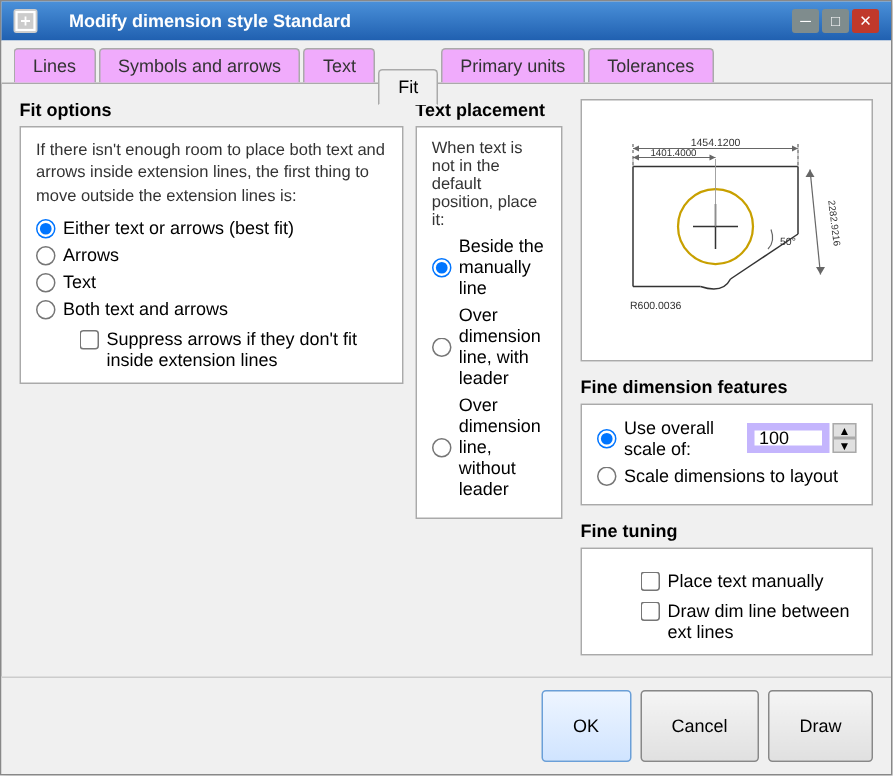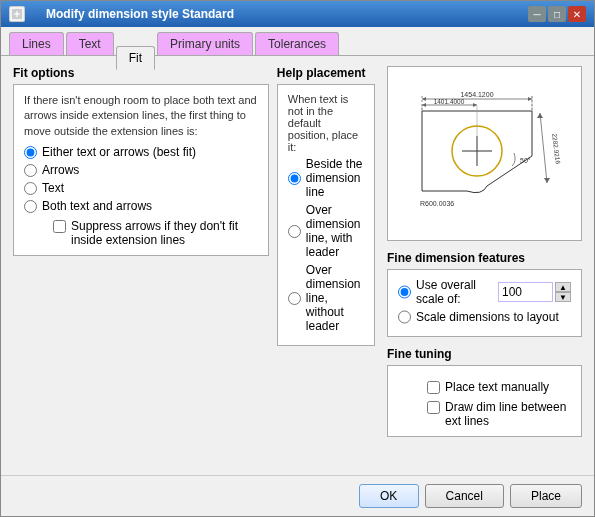--- a/index.html
+++ b/index.html
@@ -169,31 +169,32 @@
       overflow: hidden;
     }
     
     .scale-section {
       border: 1px solid #aaa;
       padding: 8px 10px;
       background: white;
     }
     .scale-row {
       display: flex;
+      align-items: center;
       gap: 5px;
       margin-bottom: 4px;
     }
     .scale-input-group {
       display: flex;
       align-items: center;
       gap: 2px;
     }
     .scale-input {
       width: 55px;
-      border: 1px solid #c4b5fd;
+      border: 5px solid #c4b5fd;
       padding: 1px 3px;
       font-size: 12px;
       height: 20px;
     }
     .spinner-btn {
       width: 16px;
       height: 10px;
       background: #e0e0e0;
       border: 1px solid #aaa;
       font-size: 8px;
@@ -212,21 +213,21 @@
     .footer {
       background: #f0f0f0;
       border-top: 1px solid #ccc;
       padding: 8px 12px;
       display: flex;
       justify-content: flex-end;
       gap: 6px;
       flex-shrink: 0;
     }
     .footer-btn {
-      padding: 4px 20px;
+      padding: 16px 20px;
       font-size: 12px;
       border: 1px solid #888;
       background: linear-gradient(to bottom, #f5f5f5, #e0e0e0);
       cursor: pointer;
       border-radius: 3px;
       min-width: 60px;
       text-align: center;
     }
     .footer-btn.ok {
       border: 1px solid #6a9fd8;
@@ -260,20 +261,21 @@
     </div>
     <div class="title-bar-buttons">
       <button class="title-btn min">─</button>
       <button class="title-btn max">□</button>
       <button class="title-btn">✕</button>
     </div>
   </div>
 
   <div class="tabs-bar">
     <div class="tab">Lines</div>
+    <div class="tab">Symbols and arrows</div>
     <div class="tab">Text</div>
     <div class="tab active">Fit</div>
     <div class="tab">Primary units</div>
     <div class="tab">Tolerances</div>
   </div>
 
   <div class="content">
 
     <div class="left-panel">
 
@@ -298,26 +300,26 @@
             <label for="r4">Both text and arrows</label>
           </div>
           <div class="checkbox-option">
             <input type="checkbox" id="cb1" style="">
             <label for="cb1">Suppress arrows if they don't fit inside extension lines</label>
           </div>
         </div>
       </div>
 
       <div>
-        <div class="section-title">Help placement</div>
+        <div class="section-title">Text placement</div>
         <div class="section-box">
           <div class="text-placement-desc">When text is not in the default position, place it:</div>
           <div class="radio-option">
             <input type="radio" name="textplace" id="tp1" checked="" style="">
-            <label for="tp1">Beside the dimension line</label>
+            <label for="tp1">Beside the manually line</label>
           </div>
           <div class="radio-option">
             <input type="radio" name="textplace" id="tp2" style="">
             <label for="tp2">Over dimension line, with leader</label>
           </div>
           <div class="radio-option">
             <input type="radio" name="textplace" id="tp3" style="">
             <label for="tp3">Over dimension line, without leader</label>
           </div>
         </div>
@@ -410,15 +412,15 @@
             <label for="ft2">Draw dim line between ext lines</label>
           </div>
         </div>
       </div>
     </div>
   </div>
 
   <div class="footer">
     <button class="footer-btn ok">OK</button>
     <button class="footer-btn">Cancel</button>
-    <button class="footer-btn">Place</button>
+    <button class="footer-btn">Draw</button>
   </div>
 </div>
 
 </body></html>

